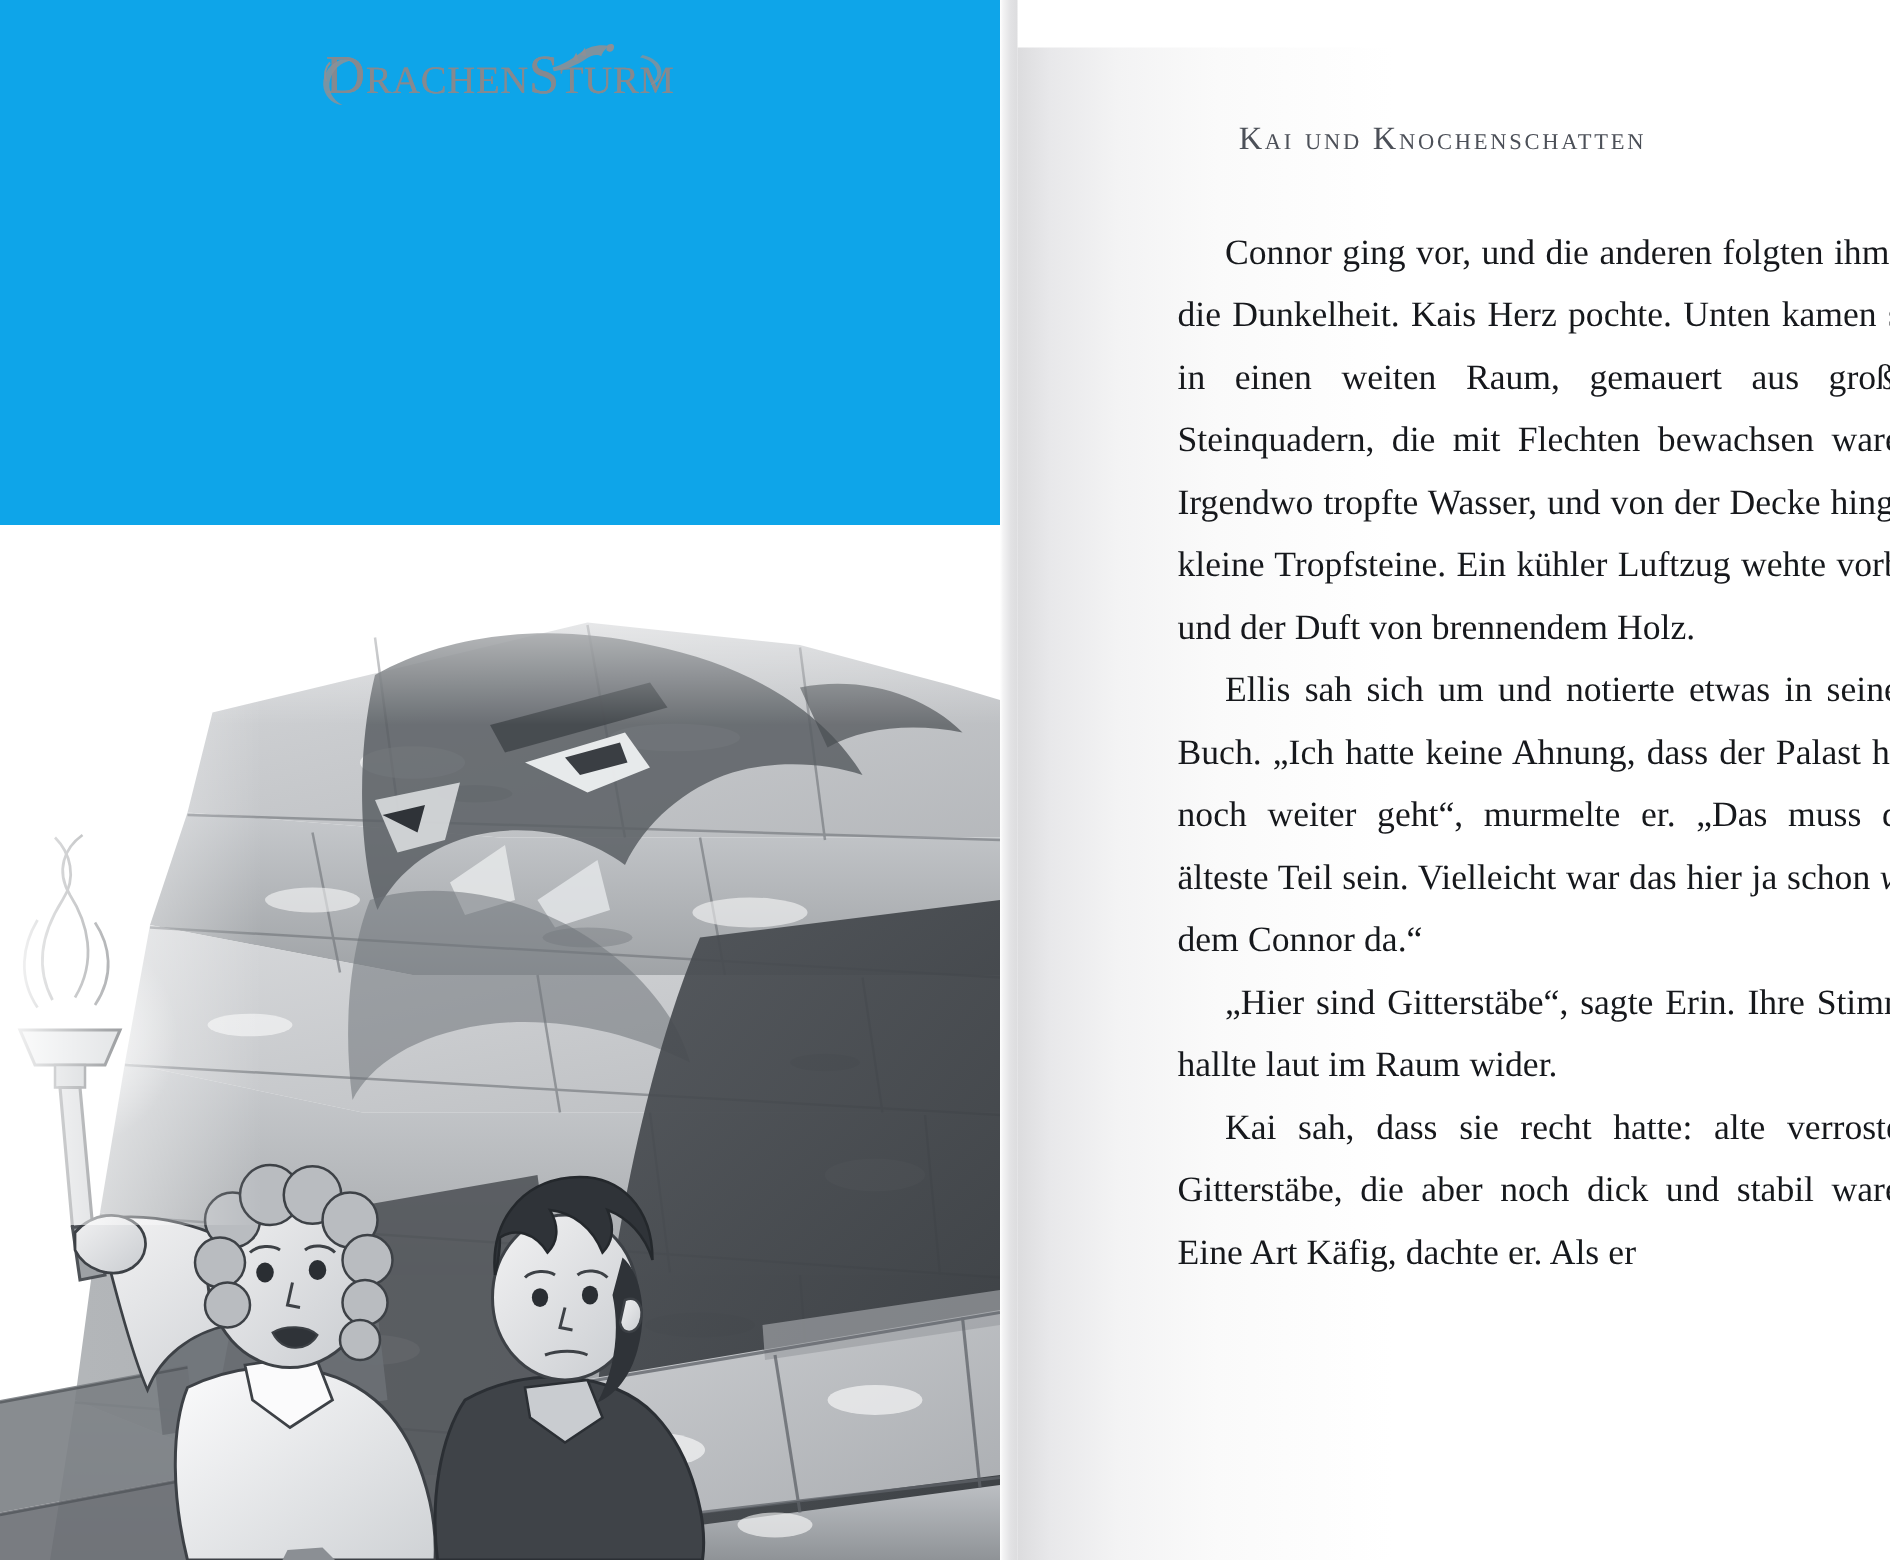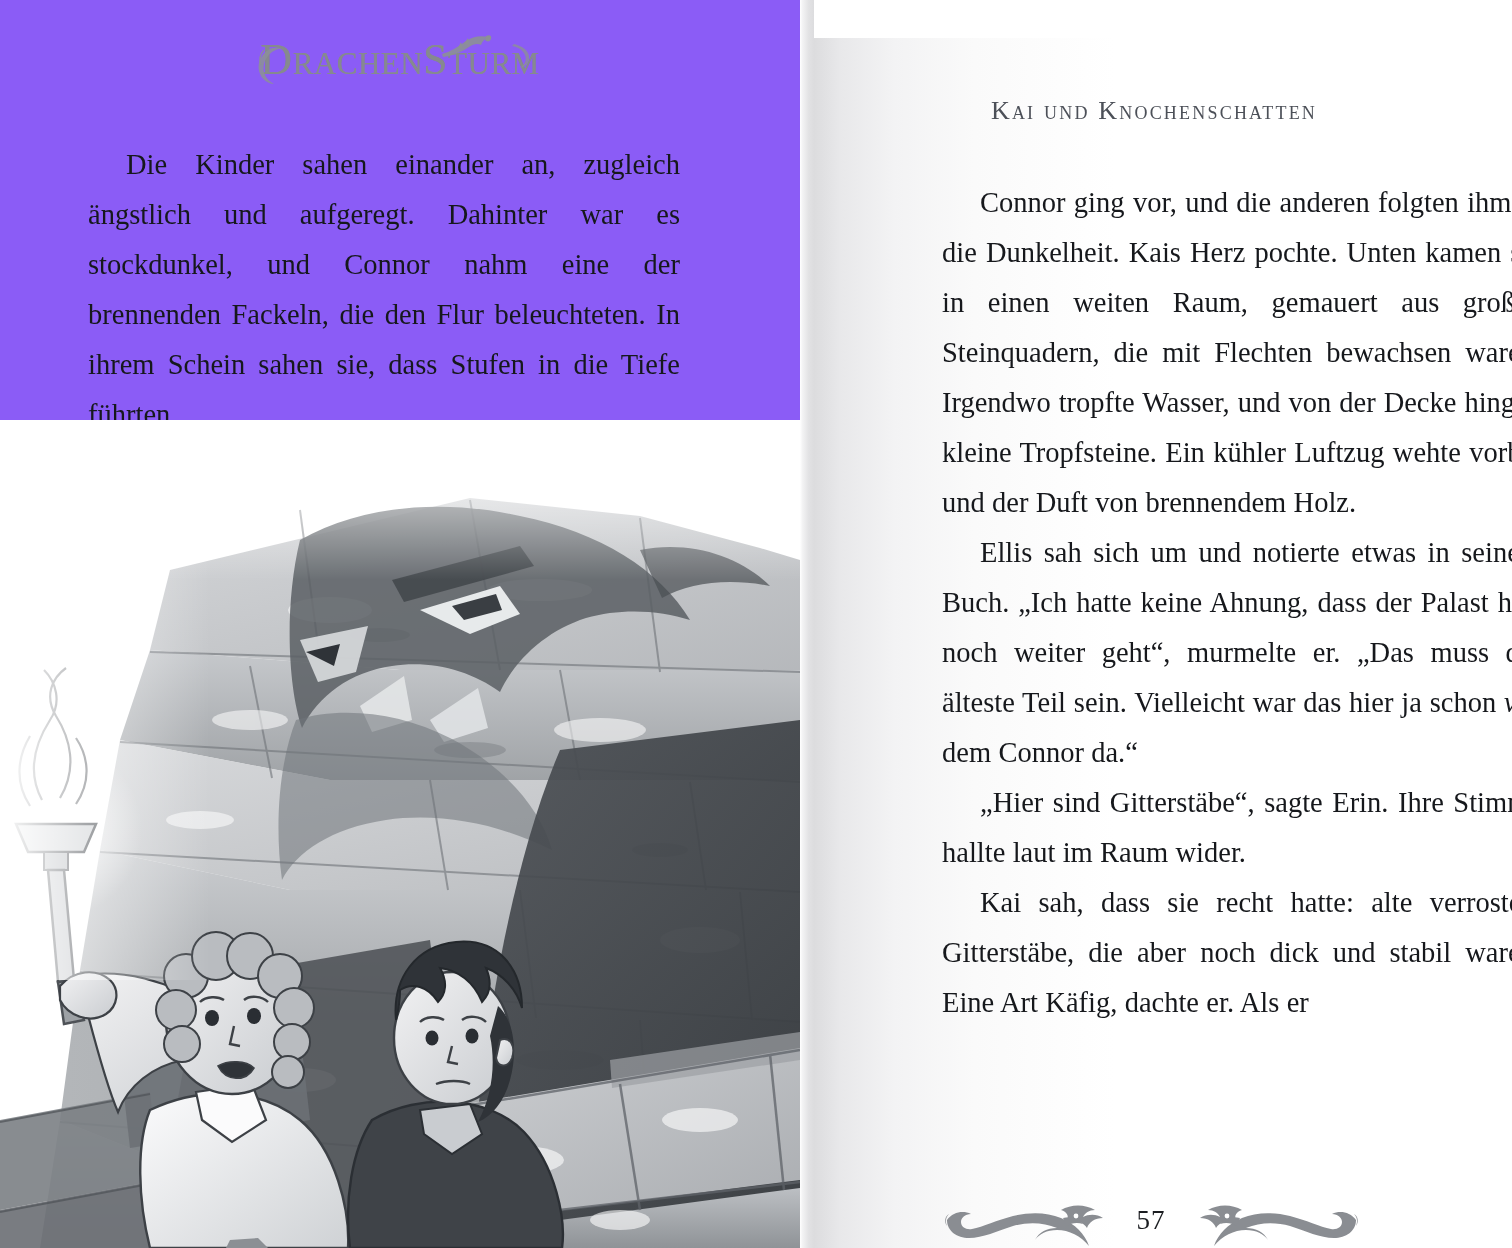--- a/index.html
+++ b/index.html
@@ -19,21 +19,21 @@
     position: absolute;
     inset: 0;
     display: flex;
   }
 
   
   .page-left {
     position: relative;
     width: 800px;
     height: 1248px;
-    background: #8b5cf6;
+    background: #0ea5e9;
     overflow: hidden;
     flex: 0 0 800px;
   }
 
   .running-head-left {
     position: absolute;
     top: 38px;
     left: 0;
     width: 800px;
     text-align: center;
@@ -203,23 +203,20 @@
           <path d="M24 12 L28 6 L29 13 Z" fill="#8c9096"></path>
           <path d="M18 16 L21 10 L23 17 Z" fill="#8c9096"></path>
         </svg>
 
         <svg class="logo-flourish right-f" width="22" height="30" viewBox="0 0 22 30">
           <path d="M4 4 C12 6 18 10 19 16 C20 22 16 27 10 28 C15 24 17 20 15 15 C13 10 8 7 2 6 Z" fill="#8c9096" opacity="0.8"></path>
         </svg>
       </span>
     </div>
 
-    <div class="body-col-left">
-      <p class="para">Die Kinder sahen einander an, zugleich ängstlich und aufgeregt. Dahinter war es stockdunkel, und Connor nahm eine der brennenden Fackeln, die den Flur beleuchteten. In ihrem Schein sahen sie, dass Stufen in die Tiefe führten.</p>
-    </div>
 
     <div class="illustration">
       <span class="sr">Grayscale watercolour illustration: two children in a dark stone vault; a curly-haired child holds a burning torch aloft while a dark-haired boy peers out from behind a massive stone block; a carved dragon head looms in the wall shadows above them.</span>
 
       <svg width="800" height="828" viewBox="0 0 800 828">
         <defs>
           <linearGradient id="fadeTop" x1="0" y1="0" x2="0" y2="1">
             <stop offset="0%" stop-color="#ffffff" stop-opacity="1"></stop>
             <stop offset="55%" stop-color="#ffffff" stop-opacity="0.45"></stop>
             <stop offset="100%" stop-color="#ffffff" stop-opacity="0"></stop>
@@ -467,48 +464,14 @@
 
       <p class="para-r">Connor ging vor, und die anderen folgten ihm in die Dunkelheit. Kais Herz pochte. Unten kamen sie in einen weiten Raum, gemauert aus großen Steinquadern, die mit Flechten bewachsen waren. Irgendwo tropfte Wasser, und von der Decke hingen kleine Tropfsteine. Ein kühler Luftzug wehte vorbei und der Duft von brennendem Holz.</p>
 
       <p class="para-r"><span>Ellis sah sich um und notierte etwas in seinem Buch. „Ich hatte keine Ahnung, dass der Palast hier noch weiter geht“, murmelte er. „Das muss der älteste Teil sein. Vielleicht war das hier ja schon </span><i>vor</i><span> dem Connor da.“</span></p>
 
       <p class="para-r">„Hier sind Gitterstäbe“, sagte Erin. Ihre Stimme hallte laut im Raum wider.</p>
 
       <p class="para-r">Kai sah, dass sie recht hatte: alte verrostete Gitterstäbe, die aber noch dick und stabil waren. Eine Art Käfig, dachte er. Als er</p>
     </div>
 
-    <div class="folio">
-
-      <svg class="folio-orn" width="168" height="56" viewBox="0 0 168 56">
-        <g fill="#8a8d92">
-          <path d="M4 28 C10 20 20 18 28 22 C22 22 18 26 18 30 C18 35 23 38 29 37
-                   C40 35 54 28 70 24 C86 20 104 20 118 26 C132 32 142 42 146 54
-                   C138 44 126 38 114 38 C104 38 96 42 92 48 C96 40 104 36 114 36
-                   C100 30 84 30 70 34 C54 39 40 46 26 46 C14 46 4 39 4 28 Z"></path>
-          <path d="M118 18 C128 12 142 12 152 18 C146 18 142 21 140 25
-                   C146 22 154 22 160 26 C152 26 146 30 144 36
-                   C140 30 132 27 124 28 C126 24 124 20 118 18 Z"></path>
-          <path d="M120 26 C128 24 136 26 140 32 C134 30 128 31 124 34 Z"></path>
-          <circle cx="133" cy="24" r="2.4" fill="#ffffff"></circle>
-          <path d="M6 22 C2 24 1 30 4 34 C2 29 3 25 6 22 Z"></path>
-        </g>
-      </svg>
-
-      <span class="folio-num">57</span>
-
-      <svg class="folio-orn flip" width="168" height="56" viewBox="0 0 168 56">
-        <g fill="#8a8d92">
-          <path d="M4 28 C10 20 20 18 28 22 C22 22 18 26 18 30 C18 35 23 38 29 37
-                   C40 35 54 28 70 24 C86 20 104 20 118 26 C132 32 142 42 146 54
-                   C138 44 126 38 114 38 C104 38 96 42 92 48 C96 40 104 36 114 36
-                   C100 30 84 30 70 34 C54 39 40 46 26 46 C14 46 4 39 4 28 Z"></path>
-          <path d="M118 18 C128 12 142 12 152 18 C146 18 142 21 140 25
-                   C146 22 154 22 160 26 C152 26 146 30 144 36
-                   C140 30 132 27 124 28 C126 24 124 20 118 18 Z"></path>
-          <path d="M120 26 C128 24 136 26 140 32 C134 30 128 31 124 34 Z"></path>
-          <circle cx="133" cy="24" r="2.4" fill="#ffffff"></circle>
-          <path d="M6 22 C2 24 1 30 4 34 C2 29 3 25 6 22 Z"></path>
-        </g>
-      </svg>
-    </div>
   </div>
 </div>
 
 </body></html>

